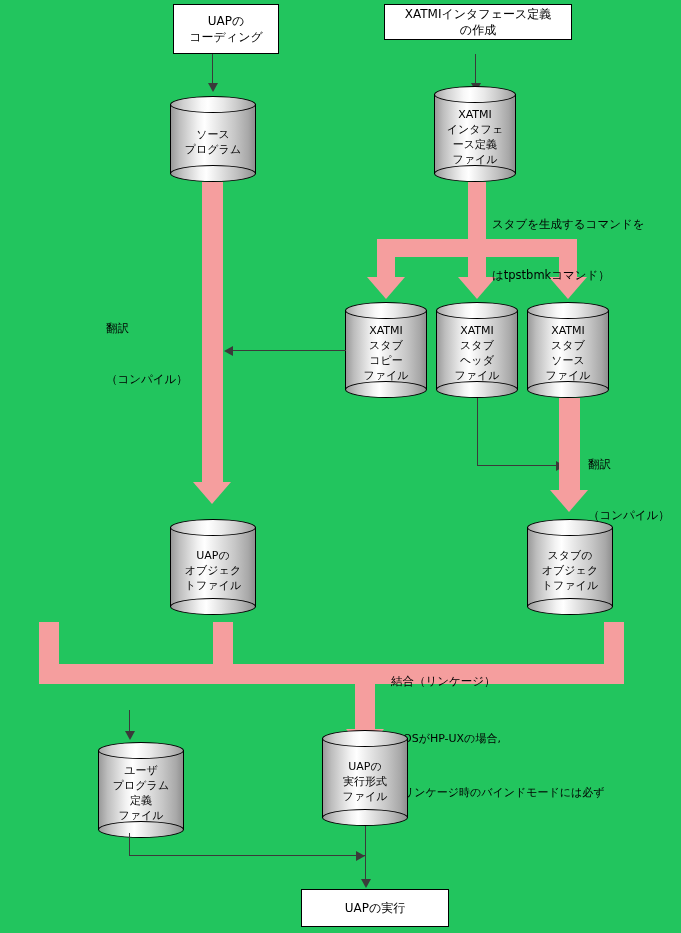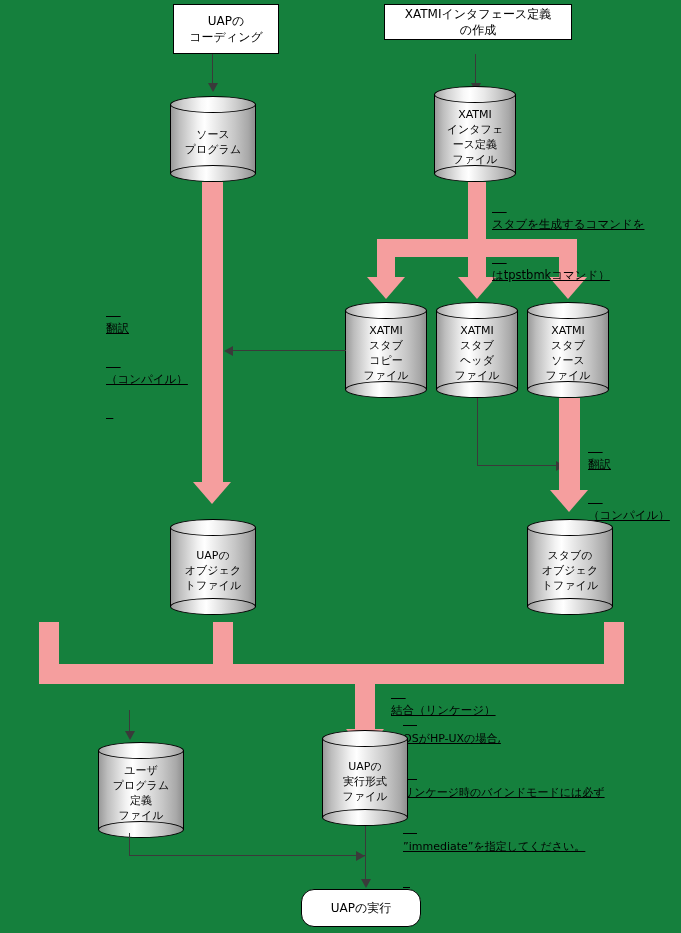--- a/index.html
+++ b/index.html
@@ -1,17 +1,17 @@
 <!DOCTYPE html>
 <html><head>
 <meta charset="utf-8">
 <style>
   html,body{margin:0;padding:0;background:#ffffff;}
   body{font-family:"DejaVu Sans","Liberation Sans",sans-serif;}
-  #stage{position:relative;width:681px;height:933px;background:#15803d;overflow:hidden;}
+  #stage{position:relative;width:681px;height:933px;background:#22c55e;overflow:hidden;}
 
   .box{
     position:absolute;
     border:1px solid #000;
     background:#fff;
     display:flex;
     flex-direction:column;
     align-items:center;
     justify-content:center;
     font-size:12px;
@@ -64,21 +64,21 @@
   .pinkhead.down{border-left:19px solid transparent;border-right:19px solid transparent;border-top:22px solid #f59e9e;}
 
   
   .ln-h{position:absolute;height:0;border-top:1px solid #3a3a3a;}
   .ln-v{position:absolute;width:0;border-left:1px solid #3a3a3a;}
   .ah{position:absolute;width:0;height:0;}
   .ah.down{border-left:5px solid transparent;border-right:5px solid transparent;border-top:9px solid #3a3a3a;}
   .ah.left{border-top:5px solid transparent;border-bottom:5px solid transparent;border-right:9px solid #3a3a3a;}
   .ah.right{border-top:5px solid transparent;border-bottom:5px solid transparent;border-left:9px solid #3a3a3a;}
 
-  .cap-txt{position:absolute;font-size:11.5px;line-height:17px;color:#000;white-space:pre;text-decoration:underline;}
+  .cap-txt{position:absolute;font-size:11.5px;line-height:17px;color:#000;white-space:pre;}
   .cap-txt .ln{display:block;white-space:pre;}
 </style>
 </head>
 <body>
 
 <div id="stage">
 
   <div class="box" style="left:173px;top:4px;width:106px;height:50px;">
     <span class="ln">UAPの</span>
     <span class="ln">コーディング</span>
@@ -213,27 +213,26 @@
     </div>
   </div>
 
   <div class="pink" style="left:39px;top:622px;width:20px;height:42px;"></div>
   <div class="pink" style="left:213px;top:622px;width:20px;height:42px;"></div>
   <div class="pink" style="left:604px;top:622px;width:20px;height:42px;"></div>
   <div class="pink" style="left:39px;top:664px;width:585px;height:20px;"></div>
   <div class="pink" style="left:355px;top:684px;width:20px;height:45px;"></div>
   <div class="pinkhead down" style="left:346px;top:729px;"></div>
 
-  <div class="cap-txt" style="left:391px;top:668px;">
+  <div class="cap-txt" style="left:391px;top:639px;">
     <span class="ln">結合（リンケージ）</span>
   </div>
   <div class="cap-txt" style="left:403px;top:694px;font-size:11px;line-height:18px;">
     <span class="ln">OSがHP-UXの場合,</span>
     <span class="ln">リンケージ時のバインドモードには必ず</span>
-    <span class="ln">”immediate”を指定してください。</span>
   </div>
 
 
   <div class="ln-v" style="left:129px;top:710px;height:27px;"></div>
   <div class="ah down" style="left:125px;top:731px;"></div>
 
   <div class="cyl" style="left:98px;top:742px;width:86px;height:96px;">
     <div class="body"></div>
     <div class="bottomcap"></div>
     <div class="topcap"></div>
@@ -256,17 +255,17 @@
     </div>
   </div>
 
   <div class="ln-v" style="left:129px;top:833px;height:22px;"></div>
   <div class="ln-h" style="left:129px;top:855px;width:236px;"></div>
   <div class="ah right" style="left:356px;top:851px;"></div>
 
   <div class="ln-v" style="left:365px;top:826px;height:57px;"></div>
   <div class="ah down" style="left:361px;top:879px;"></div>
 
-  <div class="box" style="left:301px;top:889px;width:120px;height:38px;border-radius:13px;">
+  <div class="box" style="left:301px;top:889px;width:148px;height:38px;">
     <span class="ln">UAPの実行</span>
   </div>
 
 </div>
 
 </body></html>

